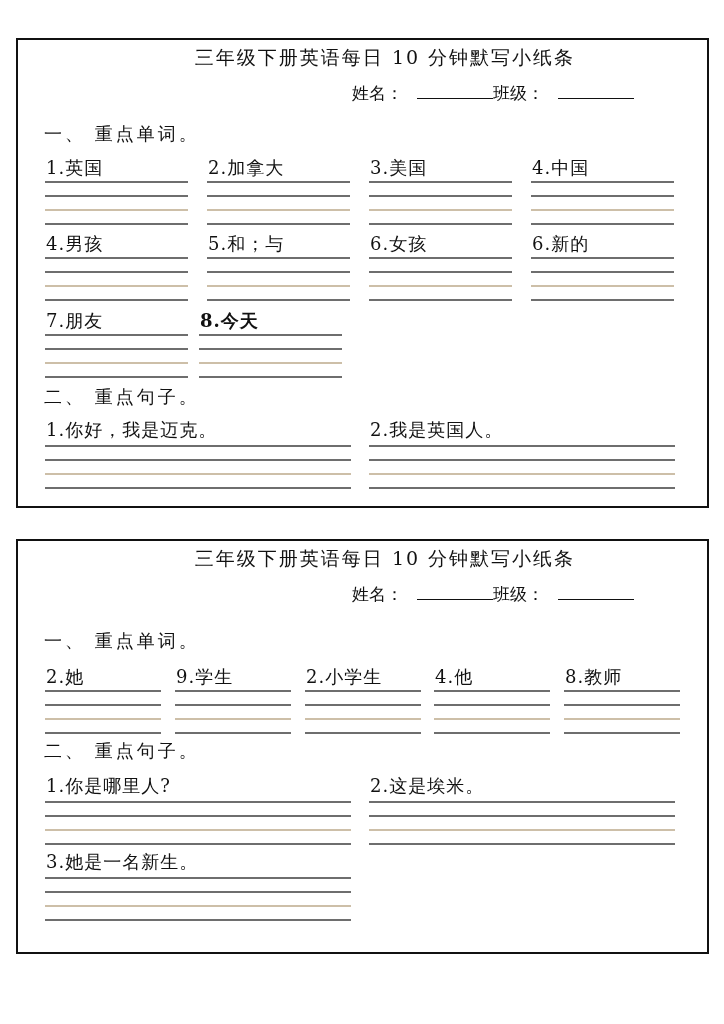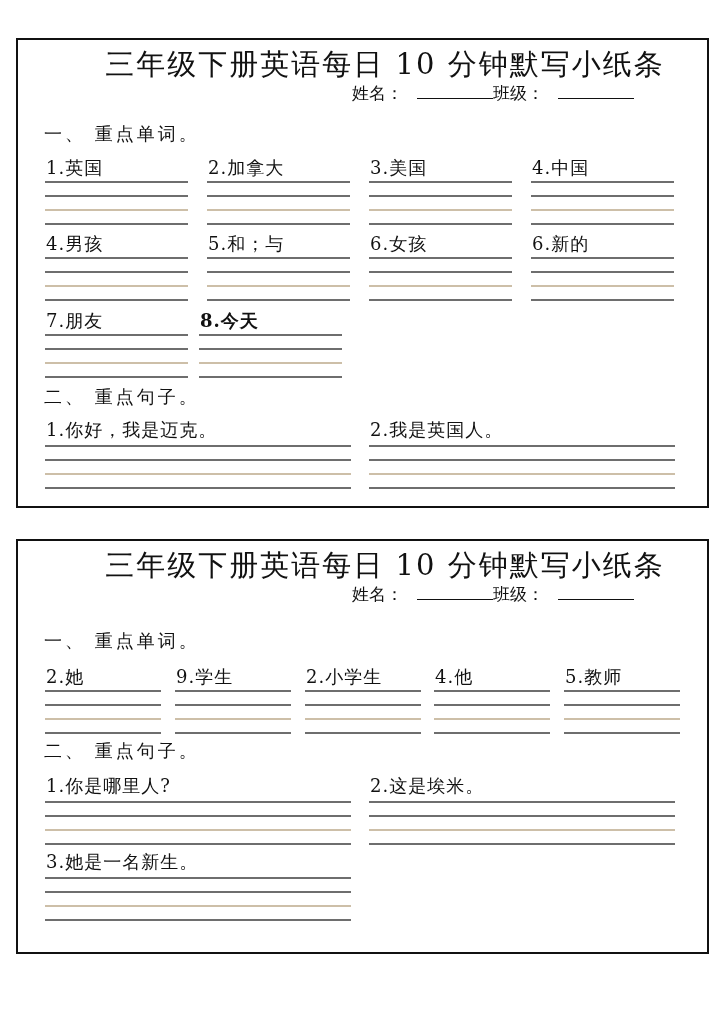--- a/index.html
+++ b/index.html
@@ -1,21 +1,21 @@
 <!DOCTYPE html>
 <html><head>
 <meta charset="utf-8">
 <style>
   html, body { margin:0; padding:0; background:#ffffff; }
   body { width:724px; height:1024px; position:relative; overflow:hidden;
          font-family: "DejaVu Serif", "Liberation Serif", serif; color:#1a1a1a; }
   .card { position:absolute; left:16px; width:689px; border:2px solid #111; background:#fff; box-sizing:content-box; }
   #card1 { top:38px; height:466px; }
   #card2 { top:539px; height:411px; }
-  .title { position:absolute; left:0; right:0; top:5px; text-align:center; font-size:29px; letter-spacing:2px; color:#111; font-weight:normal;padding-left:45px; }
+  .title { position:absolute; left:0; right:0; top:5px; text-align:center; font-size:19px; letter-spacing:2px; color:#111; font-weight:normal;padding-left:45px; }
   .meta { position:absolute; top:42px; left:334px; font-size:17px; color:#111; white-space:nowrap;text-align:right; }
   .meta .blank { display:inline-block; border-bottom:1.5px solid #111; vertical-align:baseline; height:14px; }
   .meta .b1 { width:76px; margin:0 0 0 14px; }
   .meta .b2 { width:76px; margin:0 0 0 14px; }
   .sec { position:absolute; left:26px; font-size:18px; letter-spacing:3px; color:#111; }
   .item { position:absolute; }
   .item .label { position:absolute; left:1px; top:0; font-size:18px; color:#111; white-space:nowrap; letter-spacing:1px; }
   .line { position:absolute; left:0; right:0; height:1.5px; }
   .l1 { top:25px; background:#6e6e6e; }
   .l2 { top:39px; background:#6e6e6e; }
@@ -158,21 +158,21 @@
       <div class="line l4"></div>
   </div>
   <div class="item" style="left:416px; top:124px; width:116px; height:70px;">
     <span class="label">4.他</span>
     <div class="line l1"></div>
       <div class="line l2"></div>
       <div class="line l3"></div>
       <div class="line l4"></div>
   </div>
   <div class="item" style="left:546px; top:124px; width:116px; height:70px;">
-    <span class="label">5.教师</span>
+    <span class="label">8.教师</span>
     <div class="line l1"></div>
       <div class="line l2"></div>
       <div class="line l3"></div>
       <div class="line l4"></div>
   </div>
 
   <div class="sec" style="top:198px;">二、 重点句子。</div>
 
   <div class="item s" style="left:27px; top:233px; width:306px; height:72px;">
     <span class="label">1.你是哪里人?</span>

